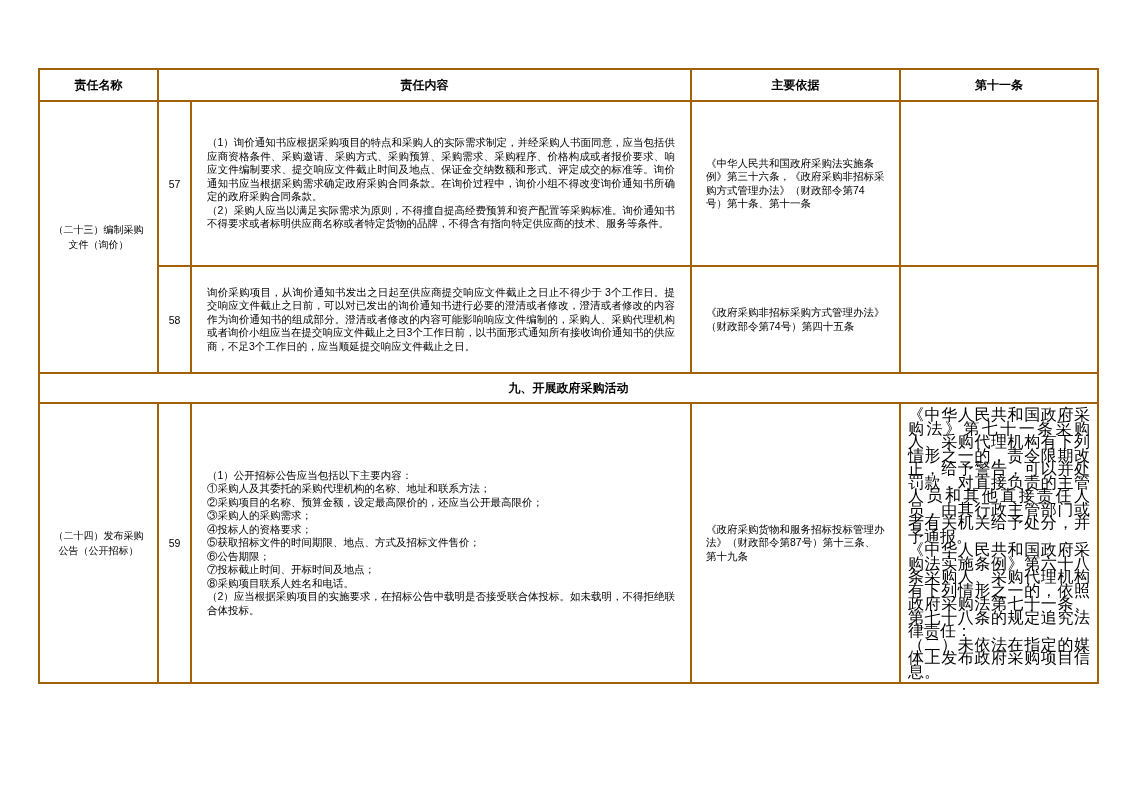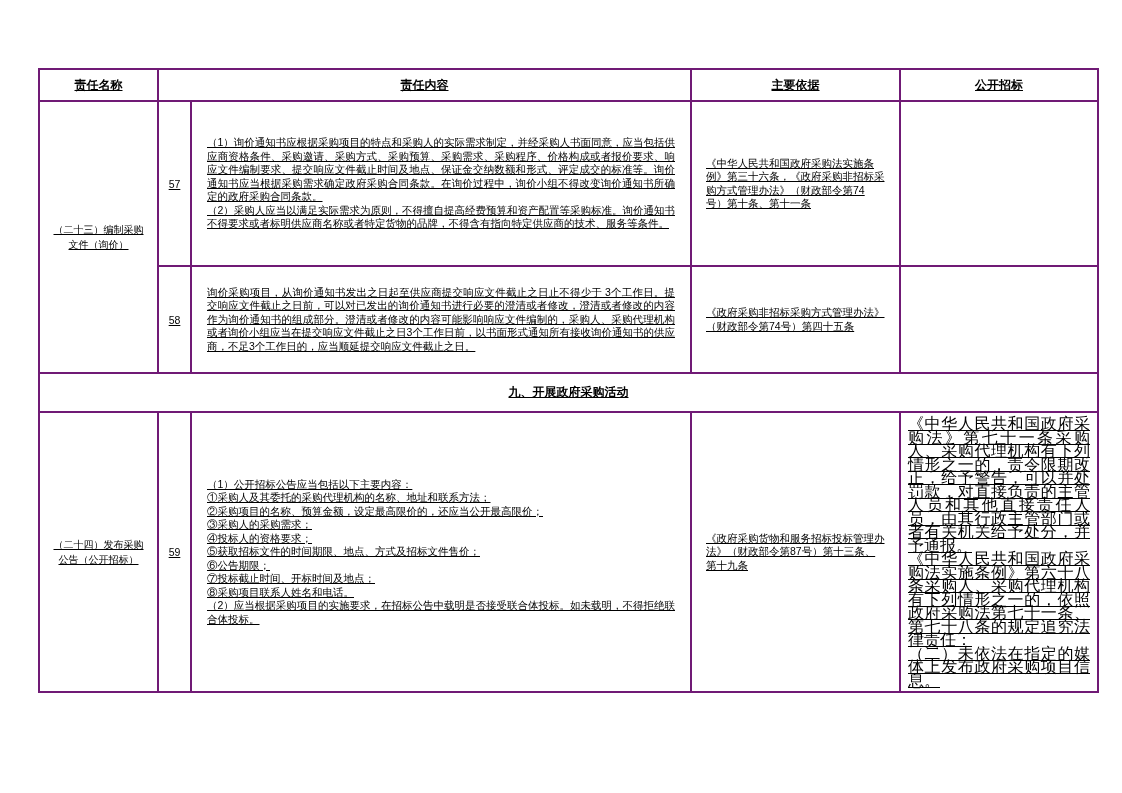--- a/index.html
+++ b/index.html
@@ -20,24 +20,23 @@
   table.resp-table {
     position: absolute;
     left: 38px;
     top: 68px;
     width: 1059px;
     border-collapse: collapse;
     table-layout: fixed;
   }
   table.resp-table th,
   table.resp-table td {
-    border: 2px solid #701a75;
+    border: 2px solid #a16207;
     vertical-align: middle;
     overflow: hidden;
-    text-decoration: underline;
   }
   th.hdr {
     font-size: 12px;
     font-weight: bold;
     text-align: center;
     height: 32px;
     background: #ffffff;
   }
   td.name-cell {
     font-size: 10px;
@@ -68,21 +67,21 @@
     font-size: 16px;
     text-align: justify;
     padding: 4px 7px;
     line-height: 13.5px;
     white-space: pre-wrap;
   }
   td.section-cell {
     font-size: 12px;
     font-weight: bold;
     text-align: center;
-    height: 39px;
+    height: 30px;
   }
   tr.row-57 { height: 165px; }
   tr.row-58 { height: 107px; }
   tr.row-section { height: 30px; }
   tr.row-59 { height: 210px; }
 </style>
 </head>
 <body>
 
 <div class="doc-page">
@@ -92,21 +91,21 @@
       <col style="width:33px">
       <col style="width:500px">
       <col style="width:209px">
       <col style="width:198px">
     </colgroup>
     <thead>
       <tr>
         <th class="hdr">责任名称</th>
         <th class="hdr" colspan="2">责任内容</th>
         <th class="hdr">主要依据</th>
-        <th class="hdr">公开招标</th>
+        <th class="hdr">第十一条</th>
       </tr>
     </thead>
     <tbody>
       <tr class="row-57">
         <td class="name-cell" rowspan="2">（二十三）编制采购文件（询价）</td>
         <td class="num-cell">57</td>
         <td class="content-cell">（1）询价通知书应根据采购项目的特点和采购人的实际需求制定，并经采购人书面同意，应当包括供应商资格条件、采购邀请、采购方式、采购预算、采购需求、采购程序、价格构成或者报价要求、响应文件编制要求、提交响应文件截止时间及地点、保证金交纳数额和形式、评定成交的标准等。询价通知书应当根据采购需求确定政府采购合同条款。在询价过程中，询价小组不得改变询价通知书所确定的政府采购合同条款。
 （2）采购人应当以满足实际需求为原则，不得擅自提高经费预算和资产配置等采购标准。询价通知书不得要求或者标明供应商名称或者特定货物的品牌，不得含有指向特定供应商的技术、服务等条件。</td>
         <td class="basis-cell">《中华人民共和国政府采购法实施条例》第三十六条，《政府采购非招标采购方式管理办法》（财政部令第74号）第十条、第十一条</td>
         <td class="legal-cell"></td>

